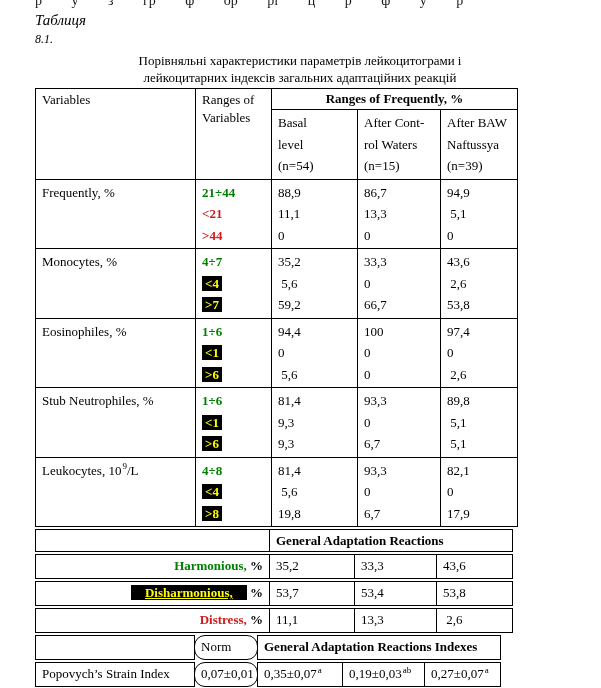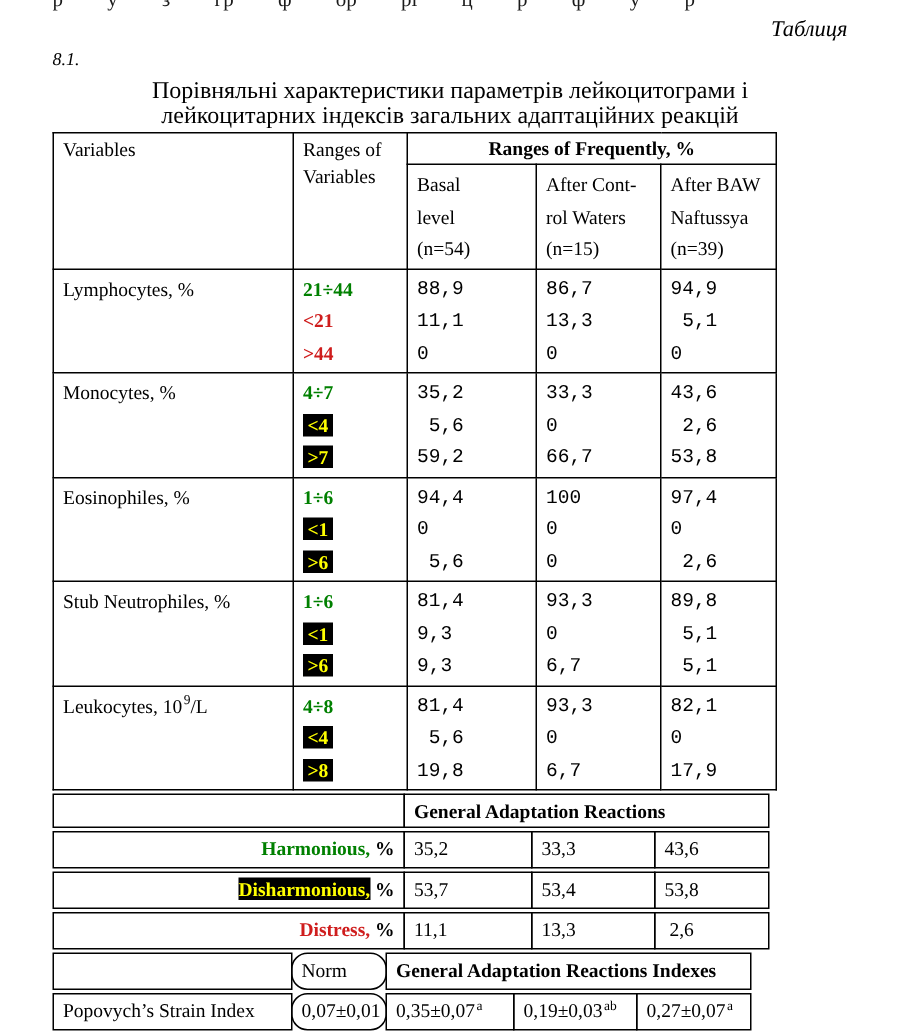--- a/index.html
+++ b/index.html
@@ -15,26 +15,26 @@
   
   .clip-line {
     height: 11px; overflow: hidden;
     margin-left: 35px; width: 540px;
   }
   .clip-line span {
     display: block; margin-top: -7px;
     font-size: 14px; word-spacing: 26px; white-space: nowrap; color: #1a1a1a;
   }
 
-  .caption-line { width: 530px; margin-left: 35px; text-align: right; height: 19px; }
+  .caption-line { width: 530px; margin-left: 35px; height: 19px; }
   .caption-line span { font-style: italic; font-size: 15px; }
   .caption-num { margin-left: 35px; font-style: italic; font-size: 12px; height: 19px; margin-top: 2px; }
 
   .title-block { width: 530px; margin: 1px 0 2px 35px; text-align: center; }
-  .title-block div { font-size: 16px; line-height: 17px; }
+  .title-block div { font-size: 13px; line-height: 17px; }
 
   
   table.main {
     border-collapse: collapse; table-layout: fixed;
     margin-left: 35px; width: 478px;
     font-size: 13px;
   }
   table.main td {
     border: 1px solid #000;
     vertical-align: top;
@@ -45,21 +45,21 @@
   td.h-freq { text-align: center; vertical-align: middle; font-weight: bold; height: 16px; }
   td.h-col { white-space: pre-line; line-height: 21.5px; vertical-align: middle; }
   tr.hdr2 { height: 65px; }
   tr.param-row { height: 68px; }
   .c-label { line-height: 21px; }
   .range-line { line-height: 21.5px; }
   .rv { font-weight: bold; }
   .rv.green { color: var(--green, #008000); }
   .rv.red { color: var(--red, #cf1d1d); }
   .rv.highlight { color: var(--yellow, #ffff00); background: var(--black, #000); padding: 0 3px; }
-  .val-line { line-height: 21.5px; white-space: pre-wrap; font-family: Liberation Mono, monospace; }
+  .val-line { line-height: 21.5px; white-space: pre-wrap; }
   sup { font-size: 9px; line-height: 0; vertical-align: super; margin-left: 1px; }
 
   
   .lower { margin-left: 35px; width: 480px; font-size: 13px; }
   .box-row { display: flex; margin-top: 2px; }
   .box-row .cell {
     border: 1px solid #000; height: 25px; line-height: 20px;
     padding: 1px 6px; overflow: hidden; white-space: pre-wrap;
   }
   .box-row .cell + .cell { margin-left: -1px; }
@@ -68,21 +68,21 @@
   .w-c345 { width: 244px; }
   .w-c1 { width: 160px; }
   .w-c2 { width: 64px; border-radius: 11px; }
   .w-c3 { width: 86px; }
   .w-c4 { width: 83px; }
   .w-c5 { width: 77px; }
   .bold { font-weight: bold; }
   .freq-label { text-align: right; font-weight: bold; }
   .lbl-green { color: var(--green, #008000); }
   .lbl-red { color: var(--red, #cf1d1d); }
-  .lbl-hl { color: var(--yellow, #ffff00); background: var(--black, #000); padding: 0 0; }
+  .lbl-hl { color: var(--yellow, #ffff00); background: var(--black, #000); padding: 0 14px; text-decoration: underline; }
 </style>
 </head>
 <body>
 
 <div class="content">
 
   <div class="clip-line">
     <span>р у з гр ф ор рі ц р ф у р</span>
   </div>
 
@@ -118,21 +118,21 @@
         <td class="h-col">After Cont-
 rol Waters
 (n=15)</td>
         <td class="h-col">After BAW
 Naftussya
 (n=39)</td>
       </tr>
     </tbody>
     <tbody id="param-rows">
         <tr class="param-row">
-          <td class="c-label"><span>Lymphocytes, %</span></td>
+          <td class="c-label"><span>Frequently, %</span></td>
           <td class="c-ranges">
             <div class="range-line"><span class="rv green">21÷44</span></div>
             <div class="range-line"><span class="rv red">&lt;21</span></div>
             <div class="range-line"><span class="rv red">&gt;44</span></div>
           </td>
           <td class="c-val">
             <div class="val-line">88,9</div>
             <div class="val-line">11,1</div>
             <div class="val-line">0</div>
           </td>

